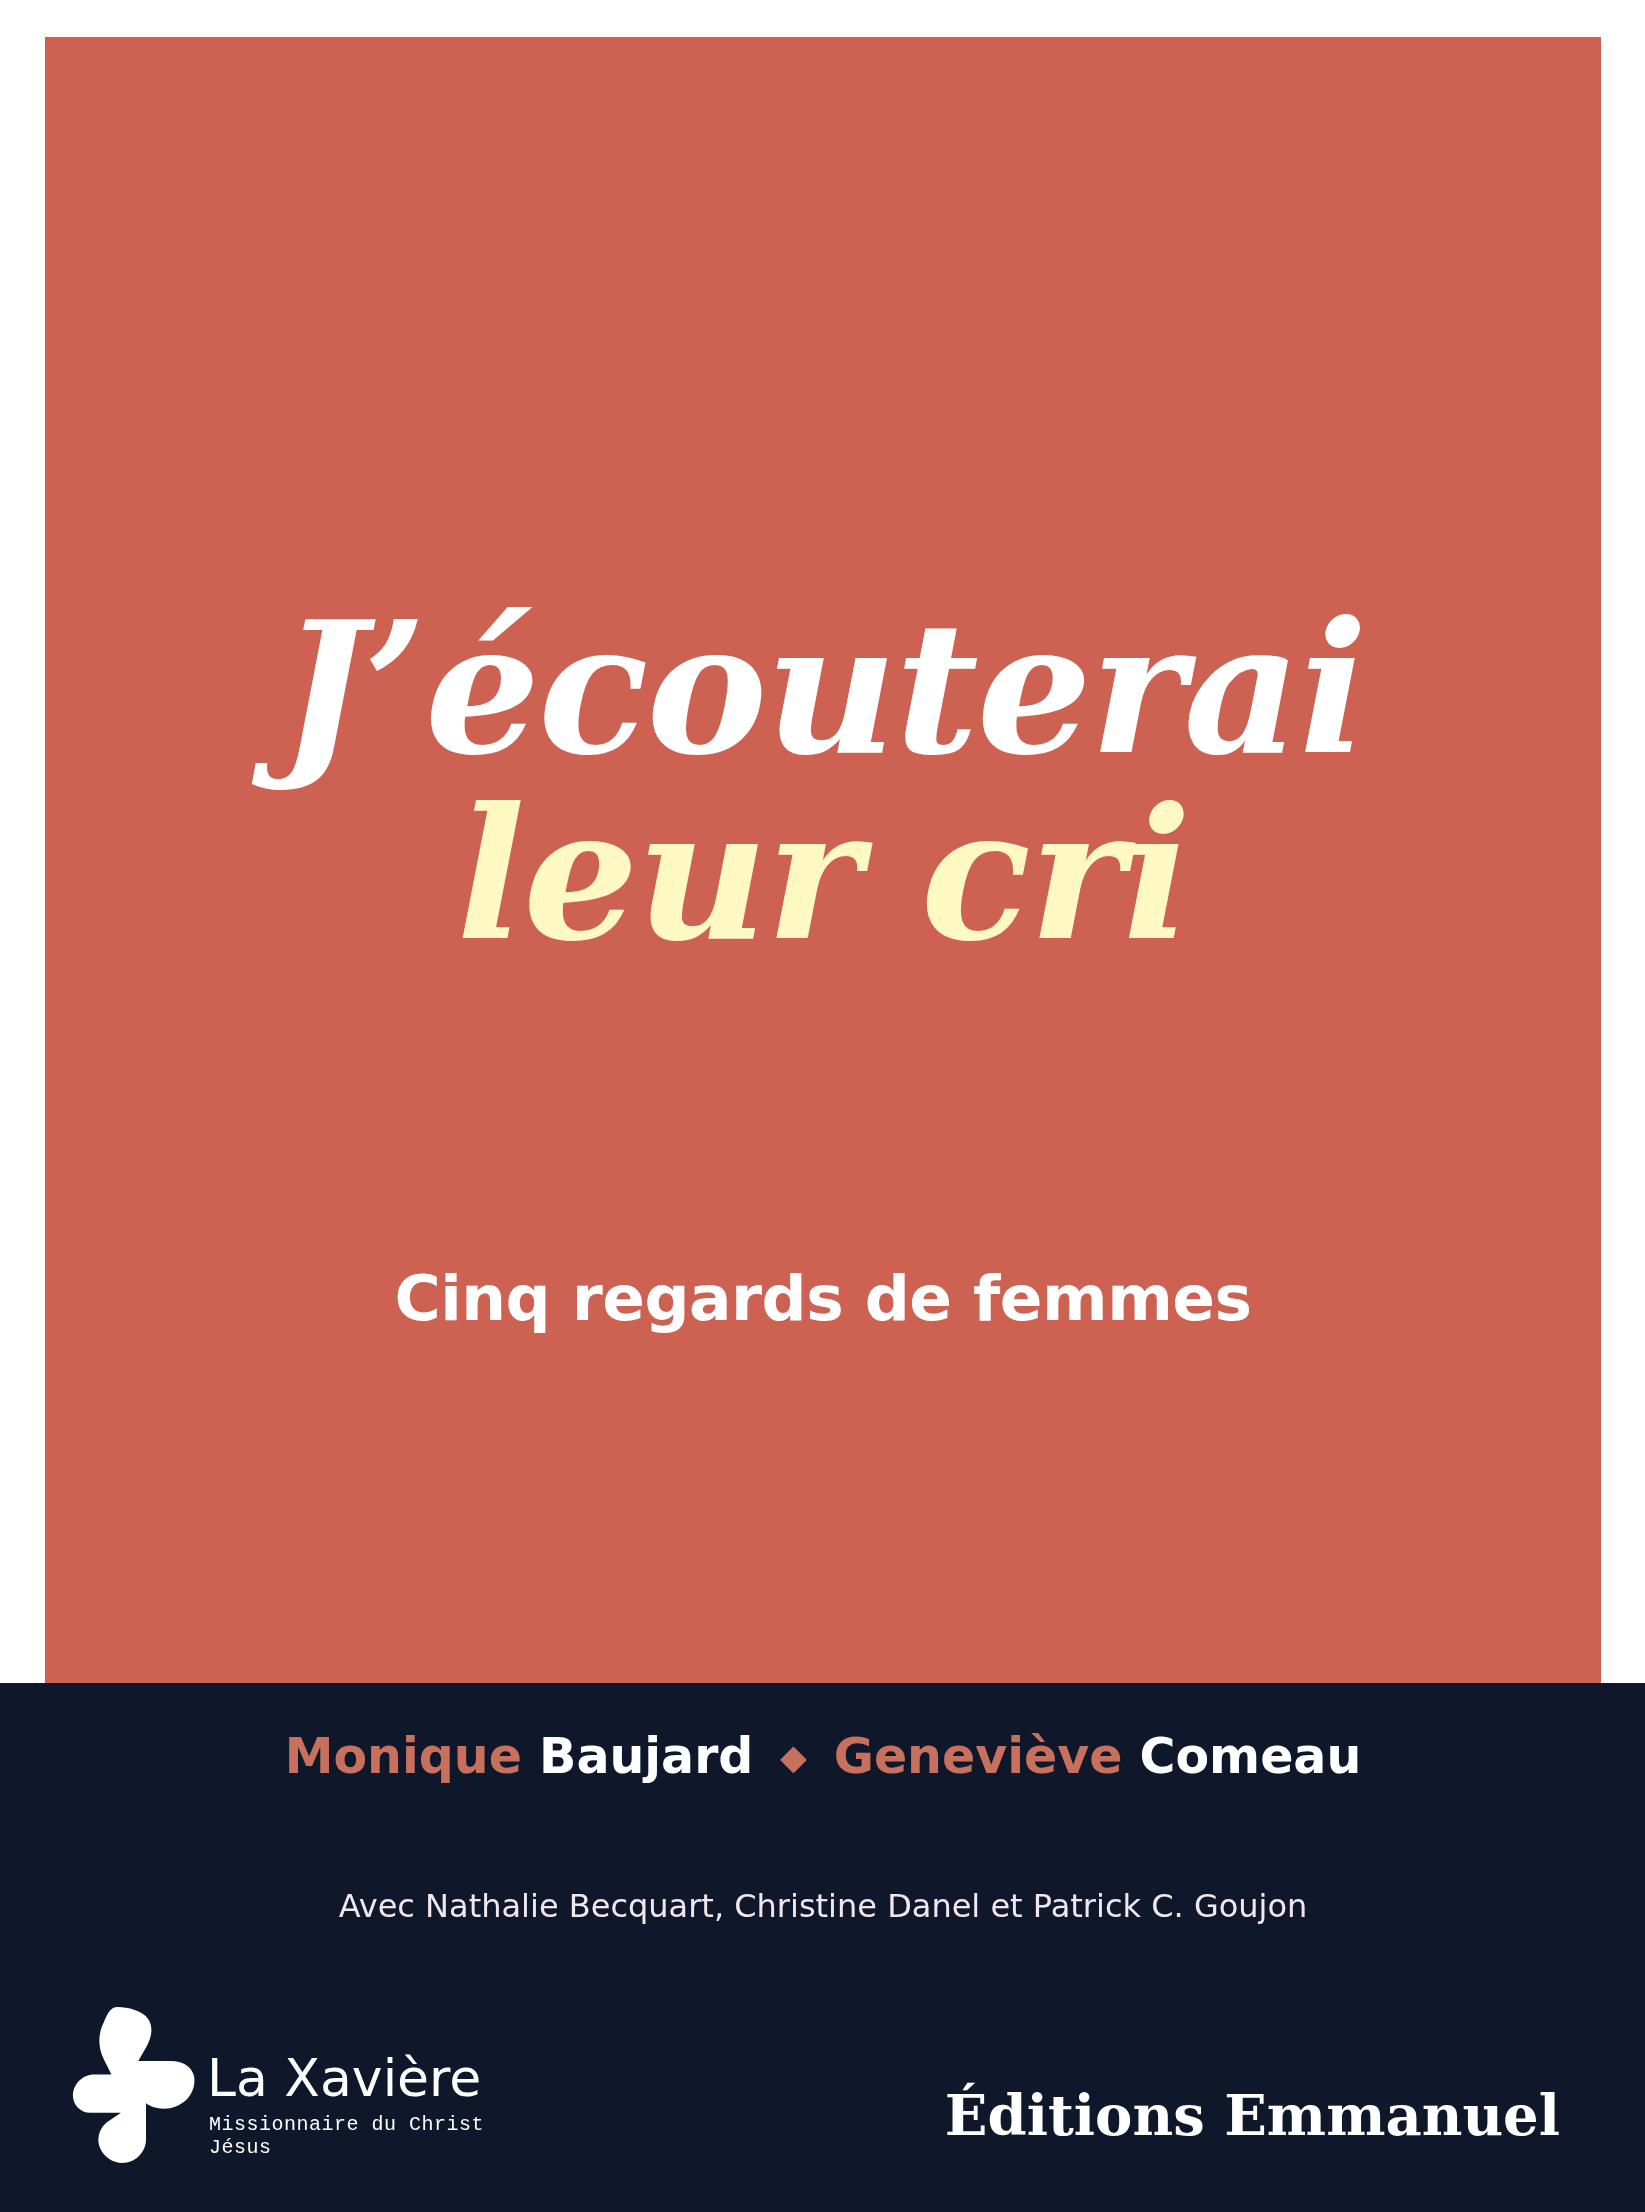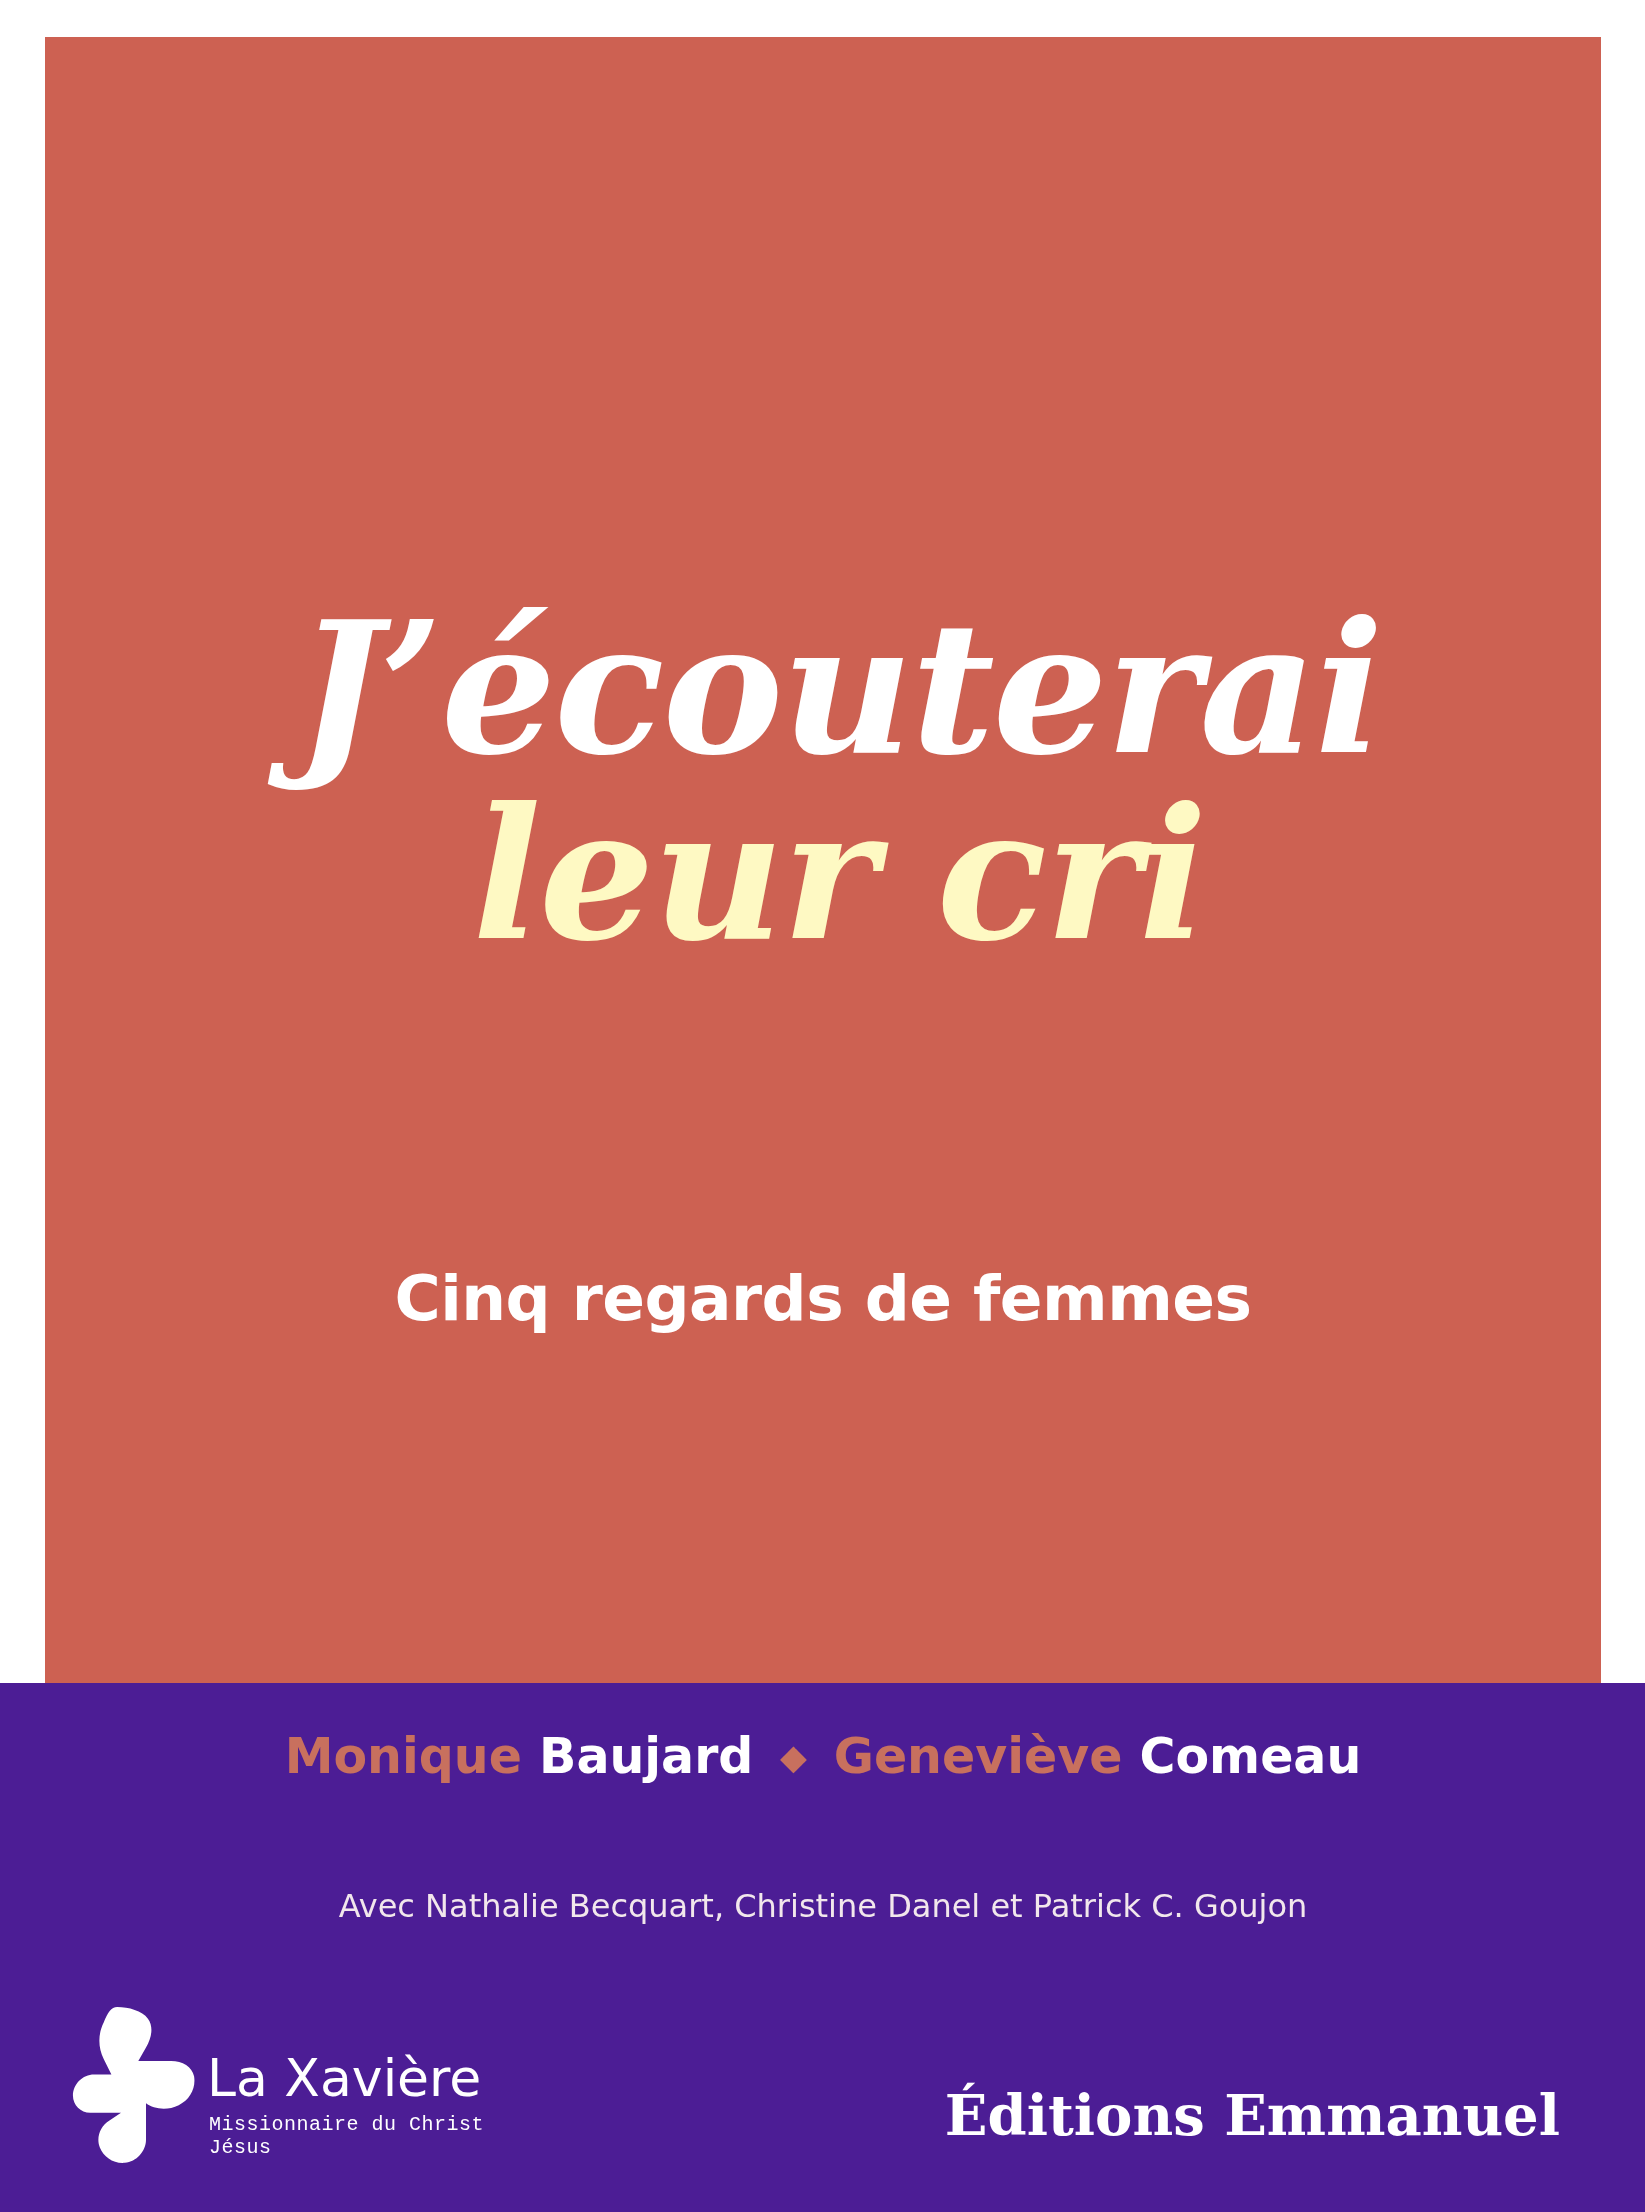--- a/index.html
+++ b/index.html
@@ -26,21 +26,21 @@
     position: absolute;
     left: 45px;
     top: 37px;
     width: 1556px;
     height: 1647px;
     background: #cd6152;
   }
 
   .title-block {
     position: absolute;
-    left: 16px;
+    left: 0;
     top: 567px;
     width: 1556px;
     text-align: center;
   }
 
   .title-line1 {
     font-family: "DejaVu Serif", "Liberation Serif", serif;
     font-style: italic;
     font-weight: 700;
     font-size: 181px;
@@ -78,21 +78,21 @@
     letter-spacing: -0.5px;
   }
 
   
   .bottom-panel {
     position: absolute;
     left: 0;
     top: 1683px;
     width: 1646px;
     height: 529px;
-    background: #4c1d95;
+    background: #0f172a;
   }
 
   .authors {
     position: absolute;
     left: 0;
     top: 40px;
     width: 1646px;
     text-align: center;
   }
   .authors-row {

